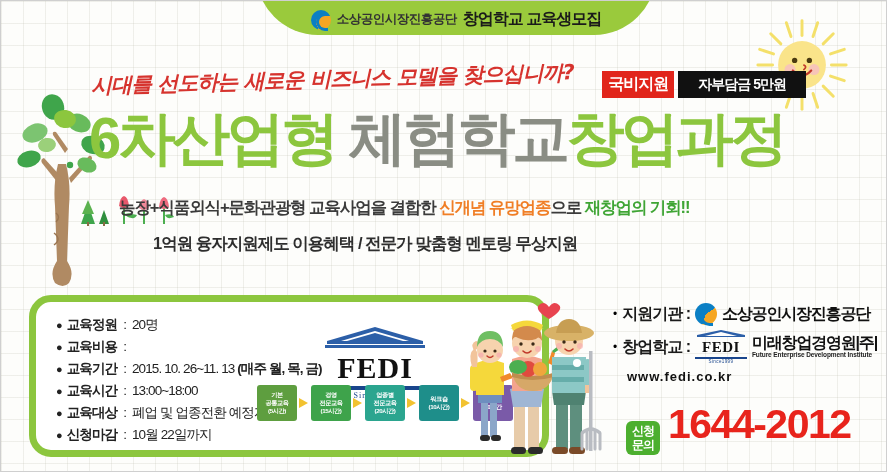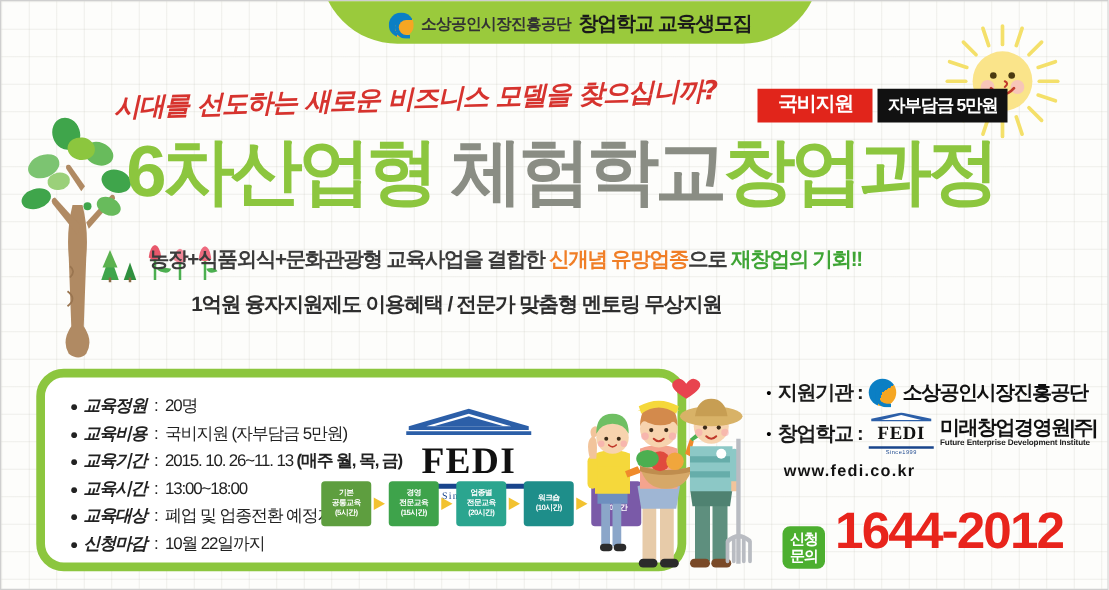--- a/index.html
+++ b/index.html
@@ -66,30 +66,30 @@
     font-size:21px; font-weight:bold; font-style:italic;
     color:#d6332e; letter-spacing:-1px;
     transform:rotate(-1.6deg);
     white-space:nowrap; z-index:5;
   }
 
   
   .badge-row{ position:absolute; right:80px; top:70px; display:flex; gap:4px; z-index:7; }
   .badge-red{
     background:#e1251b; color:#fff; font-weight:bold; font-size:16px;
-    padding:4px 16px; letter-spacing:-1px; line-height:1.1;
+    padding:4px 6px; letter-spacing:-1px; line-height:1.1;
   }
   .badge-black{
     background:#111; color:#fff; font-weight:bold; font-size:14px;
-    padding:5px 8px; letter-spacing:-1px; line-height:1.2;
+    padding:5px 20px; letter-spacing:-1px; line-height:1.2;
   }
 
   
   .headline{
-    position:absolute; left:100px; top:108px;
+    position:absolute; left:88px; top:108px;
     font-size:58px; font-weight:bold; letter-spacing:-3.5px;
     white-space:nowrap; line-height:1; z-index:5;text-align:center;
   }
   .h-green{ color:#8CC63E; }
   .h-gray { color:#8a8d84; }
 
   
   .subtitle{
     position:absolute; left:118px; top:196px;
     font-size:16.5px; font-weight:bold; letter-spacing:-1.1px;
@@ -116,21 +116,21 @@
     border:7px solid #8CC63E; border-radius:22px;
     background:#ffffff; z-index:4;
   }
   .info-list{ position:absolute; left:20px; top:12px; z-index:6; }
   .info-li{
     display:flex; align-items:baseline; gap:4px;
     font-size:13.5px; letter-spacing:-.9px; color:#222;
     line-height:1.63; white-space:nowrap;
   }
   .info-li .dot{ font-size:11px; color:#222; margin-right:1px; }
-  .info-li .lbl{ font-weight:bold;font-style:italic; }
+  .info-li .lbl{ font-weight:bold; }
   .info-li .sep{ margin:0 2px; }
   .info-li .val{ font-weight:normal; }
   .info-li .val b{ font-weight:bold; }
 
   
   .fedi-logo{ position:absolute; left:322px; top:325px; width:104px; z-index:6; text-align:center; }
   .fedi-roof{ width:100%; height:22px; }
   .fedi-word{
     font-family:"Liberation Serif","DejaVu Serif",serif;
     font-size:30px; font-weight:bold; color:#111; letter-spacing:1px; line-height:1.05;
@@ -309,21 +309,20 @@
         <div class="info-li">
           <span class="dot">●</span>
           <span class="lbl">교육정원</span>
           <span class="sep">:</span>
           <span class="val">20명</span>
         </div>
         <div class="info-li">
           <span class="dot">●</span>
           <span class="lbl">교육비용</span>
           <span class="sep">:</span>
-          <span class="val">국비지원 (자부담금 5만원)</span>
         </div>
         <div class="info-li">
           <span class="dot">●</span>
           <span class="lbl">교육기간</span>
           <span class="sep">:</span>
           <span class="val">2015. 10. 26~11. 13 <b>(매주 월, 목, 금)</b></span>
         </div>
         <div class="info-li">
           <span class="dot">●</span>
           <span class="lbl">교육시간</span>

